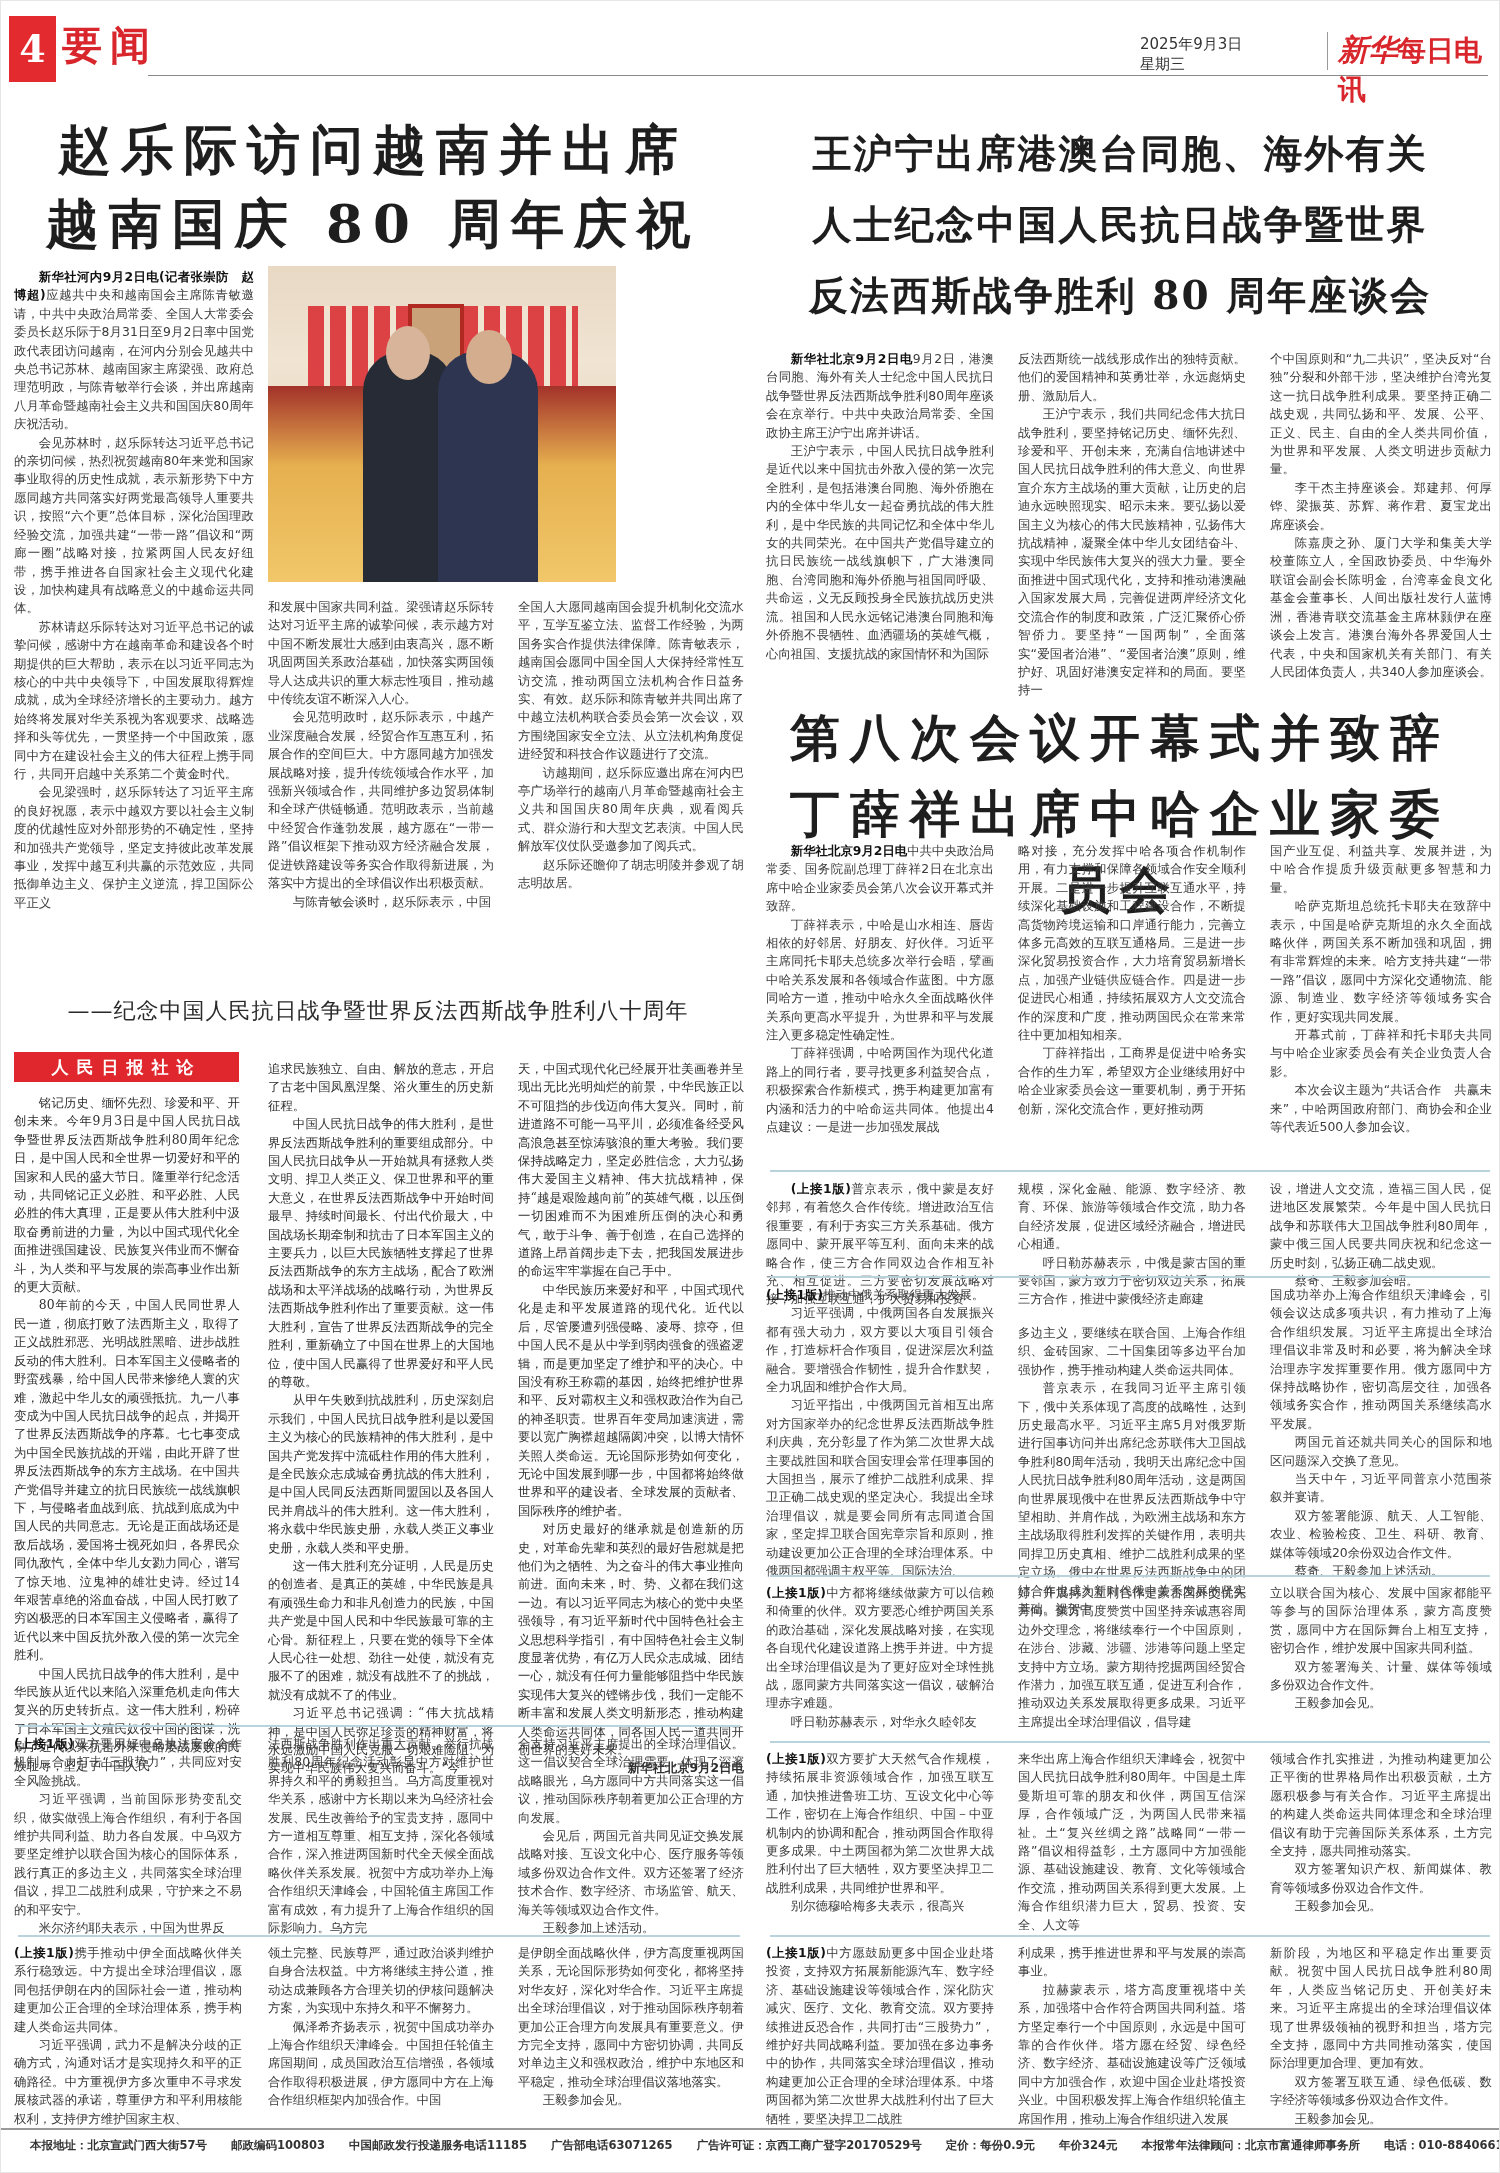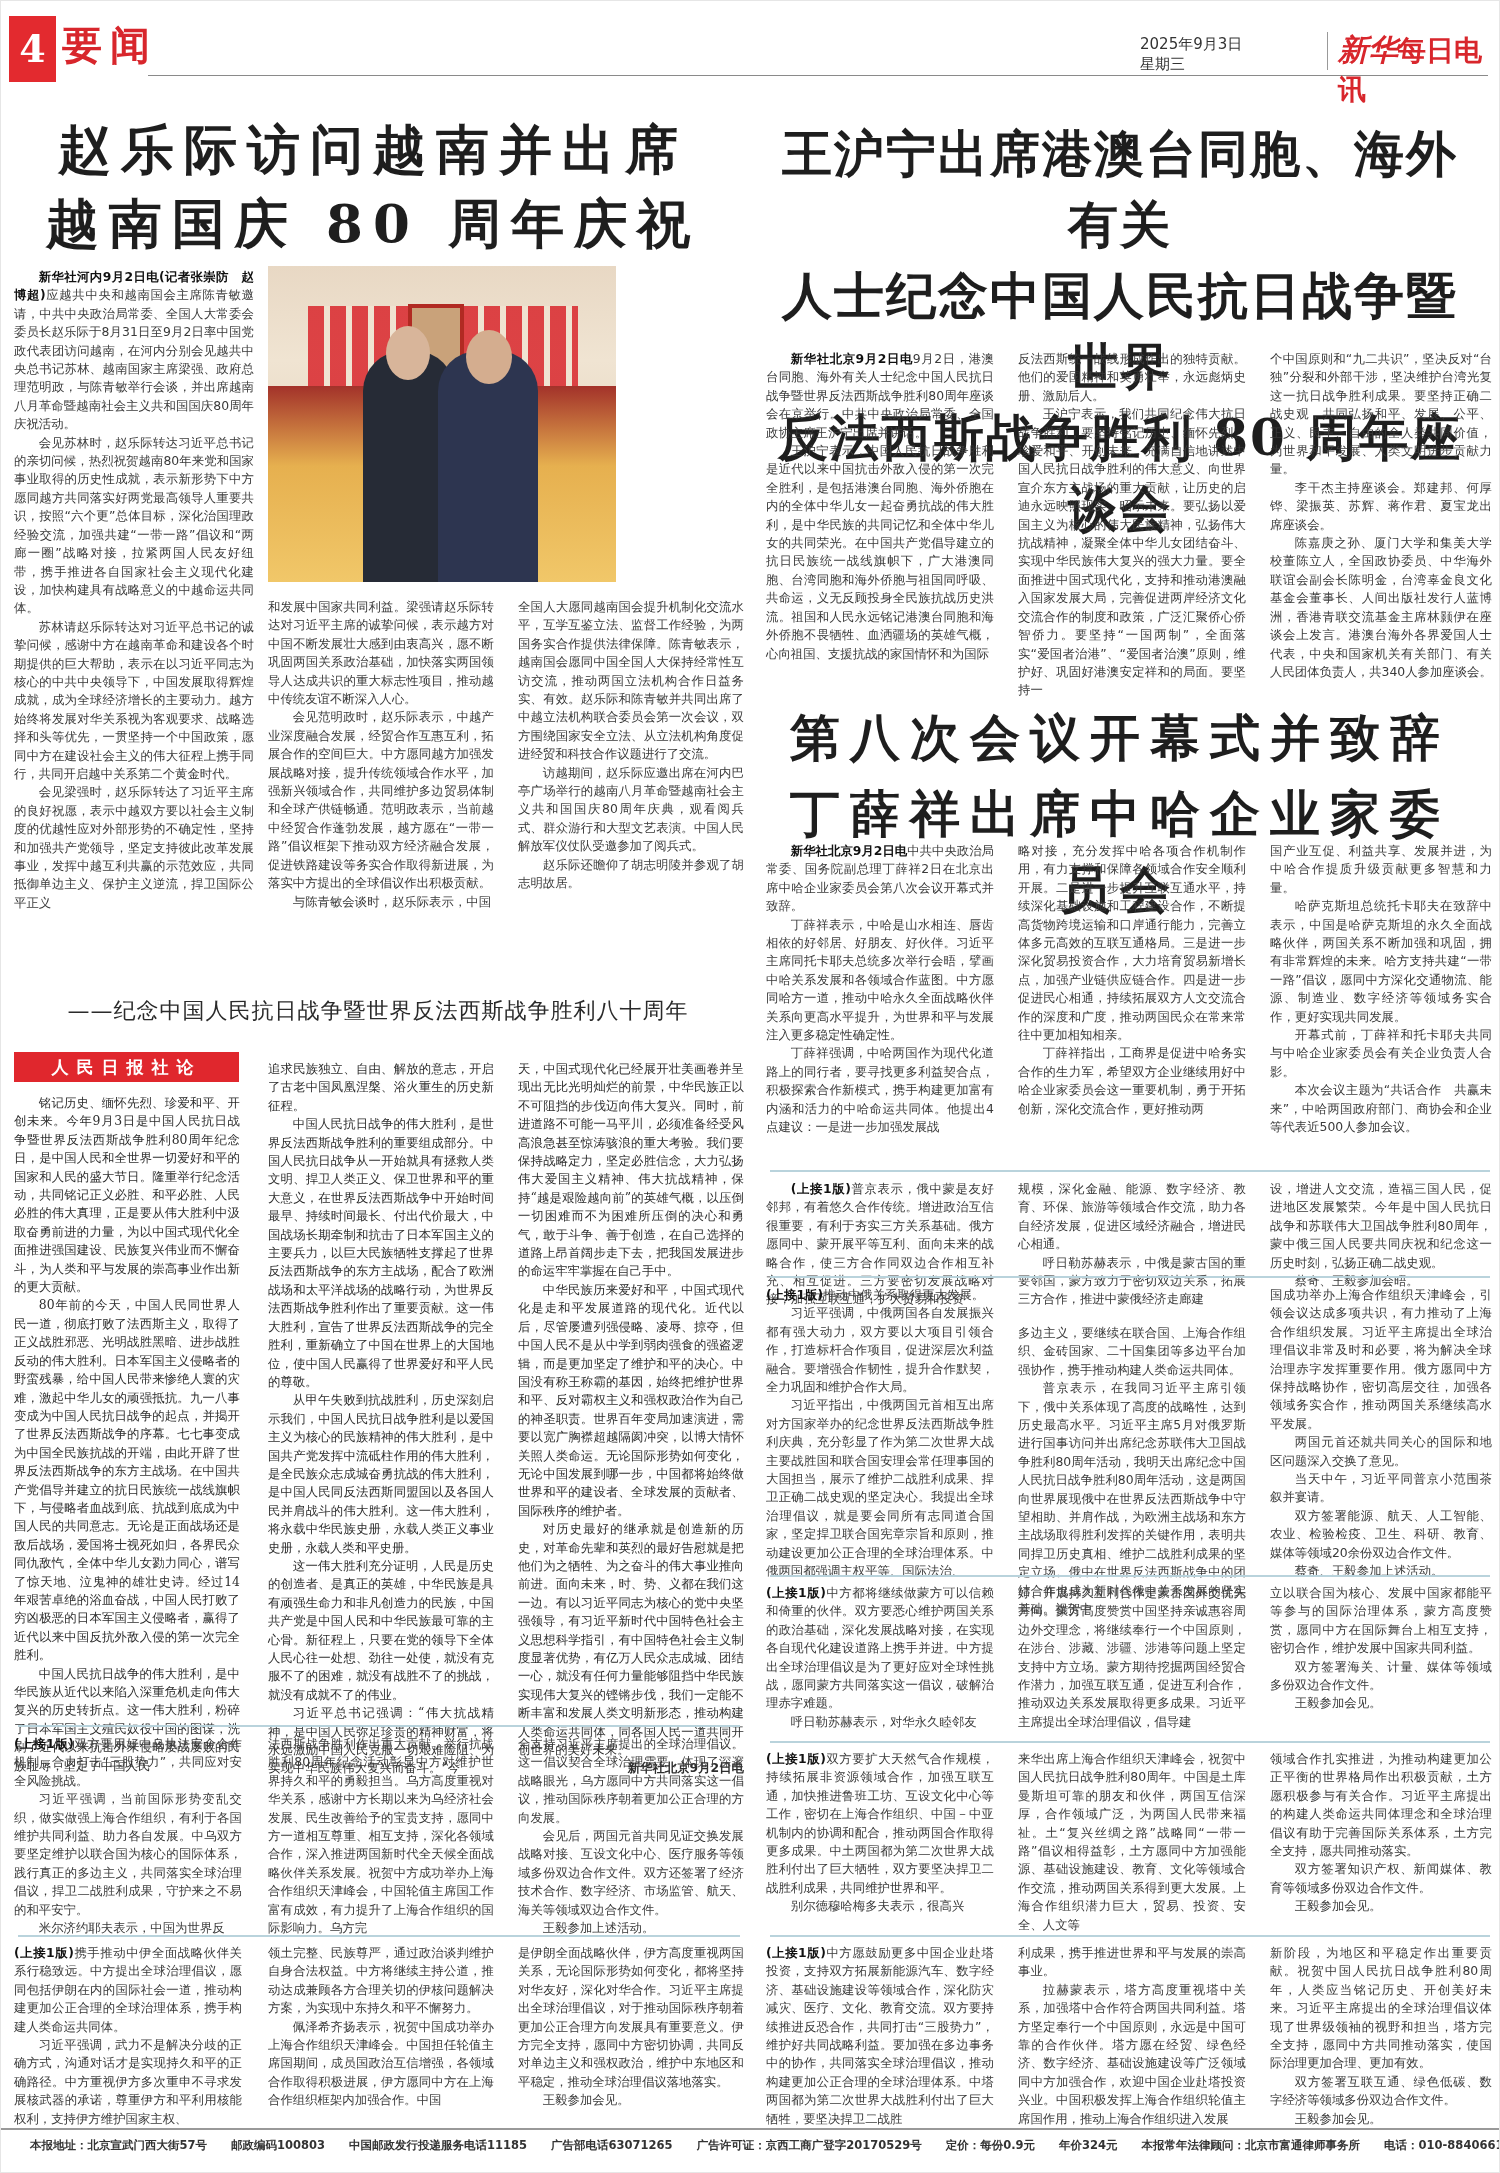--- a/index.html
+++ b/index.html
@@ -11,21 +11,21 @@
   .page-num { left: 9px; top: 16px; width: 47px; height: 66px; background: #e32a2f; color: #fff; font-family: "DejaVu Serif", serif; font-weight: bold; font-size: 38px; text-align: center; line-height: 66px; }
   .section-name { left: 62px; top: 18px; font-family: "DejaVu Serif", serif; font-weight: bold; color: #d8262c; font-size: 40px; letter-spacing: 8px; }
   .mast-line { left: 148px; top: 75px; width: 1340px; height: 1px; background: #8a8a8a; }
   .mast-date { left: 1140px; top: 34px; text-align: left; width: 180px; font-size: 15px; color: #333; line-height: 20px; }
   .mast-sep { left: 1327px; top: 32px; width: 1px; height: 38px; background: #999; }
   .mast-logo { left: 1338px; top: 30px; font-family: "DejaVu Serif", serif; font-weight: bold; color: #d8262c; font-size: 28px; }
   .mast-logo .xh { font-style: italic; font-size: 30px; }
   
   .hl { font-family: "DejaVu Serif", serif; font-weight: bold; color: #1e1e1e; }
   .hl-a { left: 28px; top: 112px; width: 690px; font-size: 53px; line-height: 74px; letter-spacing: 10px; text-align: center; }
-  .hl-b { left: 770px; top: 118px; width: 700px; font-size: 50px; line-height: 71px; letter-spacing: 2px; text-align: center; }
+  .hl-b { left: 770px; top: 118px; width: 700px; font-size: 39px; line-height: 71px; letter-spacing: 2px; text-align: center; }
   .hl-c { left: 770px; top: 700px; width: 700px; font-size: 50px; line-height: 76px; letter-spacing: 10px; text-align: center; }
   .hl-d { left: 28px; top: 932px; width: 700px; font-size: 44px; line-height: 56px; letter-spacing: 3px; text-align: center; }
   .sub-d { left: 28px; top: 996px; width: 700px; font-size: 22px; text-align: center; color: #2a2a2a; letter-spacing: 1px; }
   
   .col { font-size: 12.4px; line-height: 18.4px; color: #3a3a3a; text-align: justify; font-family: "DejaVu Sans", sans-serif; }
   .col.serif { font-family: "DejaVu Serif", serif; color: #2e2e2e; }
   .col p { text-indent: 2em; }
   .col p.noind { text-indent: 0; }
   .dateline { font-weight: bold; color: #111; }
   .photo { left: 268px; top: 266px; width: 348px; height: 316px; background: linear-gradient(180deg,#e8d8c4 0%,#f0e4d2 30%,#d9c6ac 100%); overflow: hidden; }

